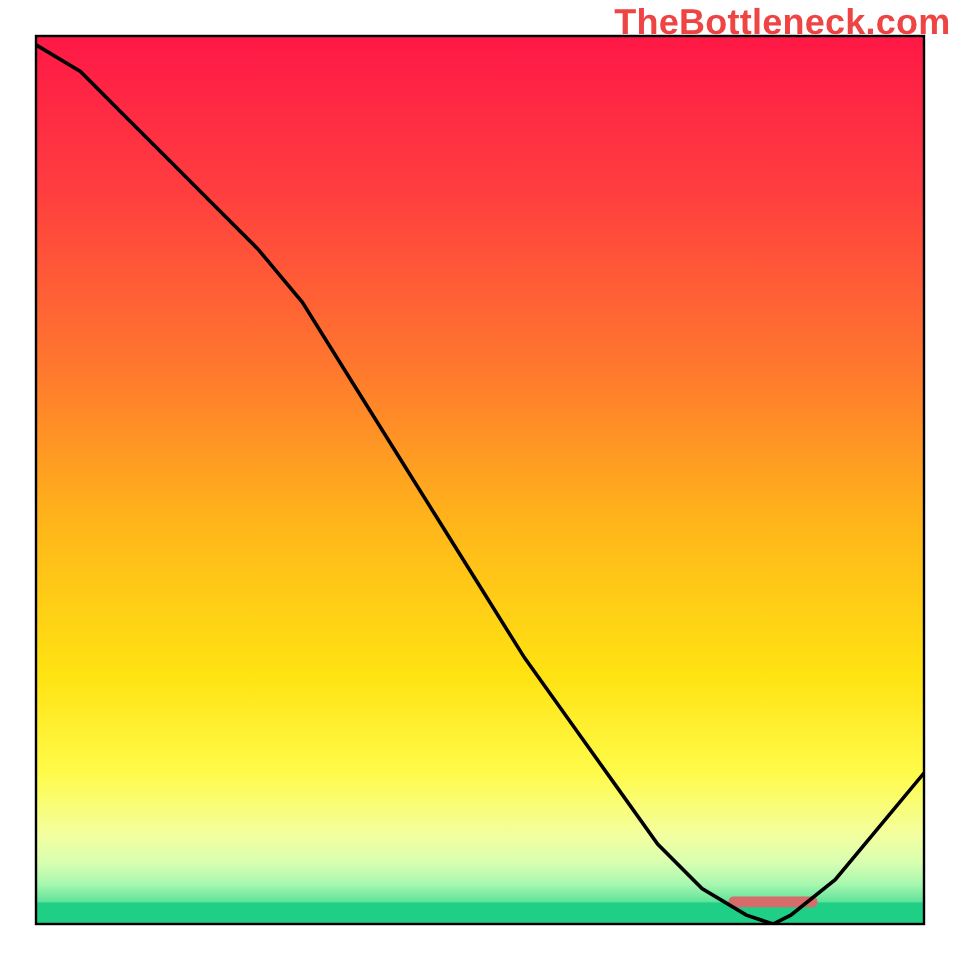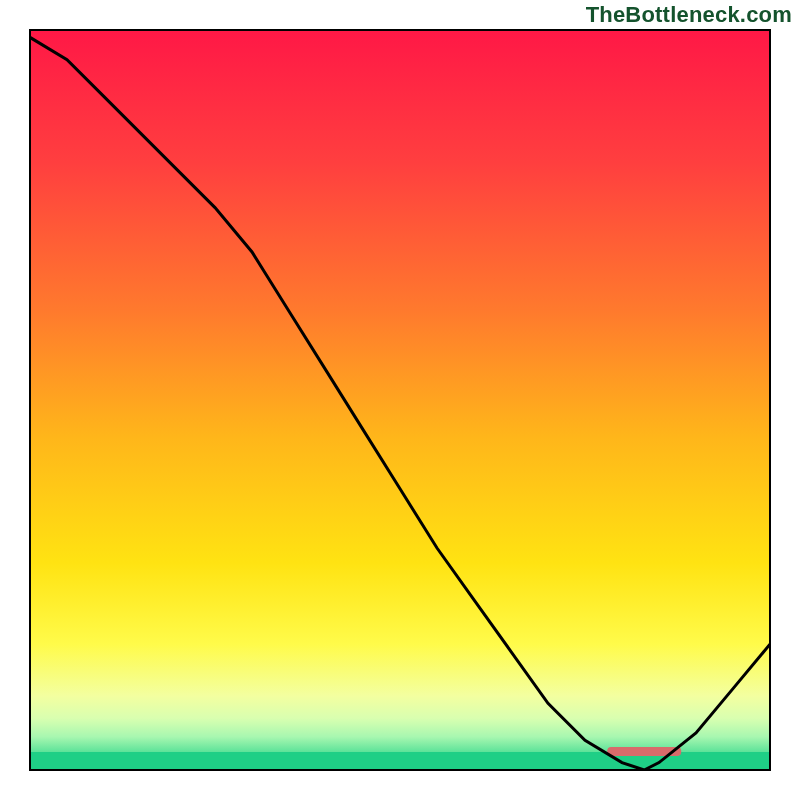--- a/index.html
+++ b/index.html
@@ -12,23 +12,23 @@
   }
   .stage {
     position: relative;
     width: 800px;
     height: 800px;
   }
   .watermark {
     position: absolute;
     top: 2px;
     right: 8px;
-    font-size: 22px;
+    font-size: 30px;
     font-weight: 600;
-    color: #14532d;
+    color: #ef4444;
     letter-spacing: 0.2px;
     z-index: 10;
   }
   svg.plot {
     position: absolute;
     left: 0;
     top: 0;
     width: 800px;
     height: 800px;
     display: block;

